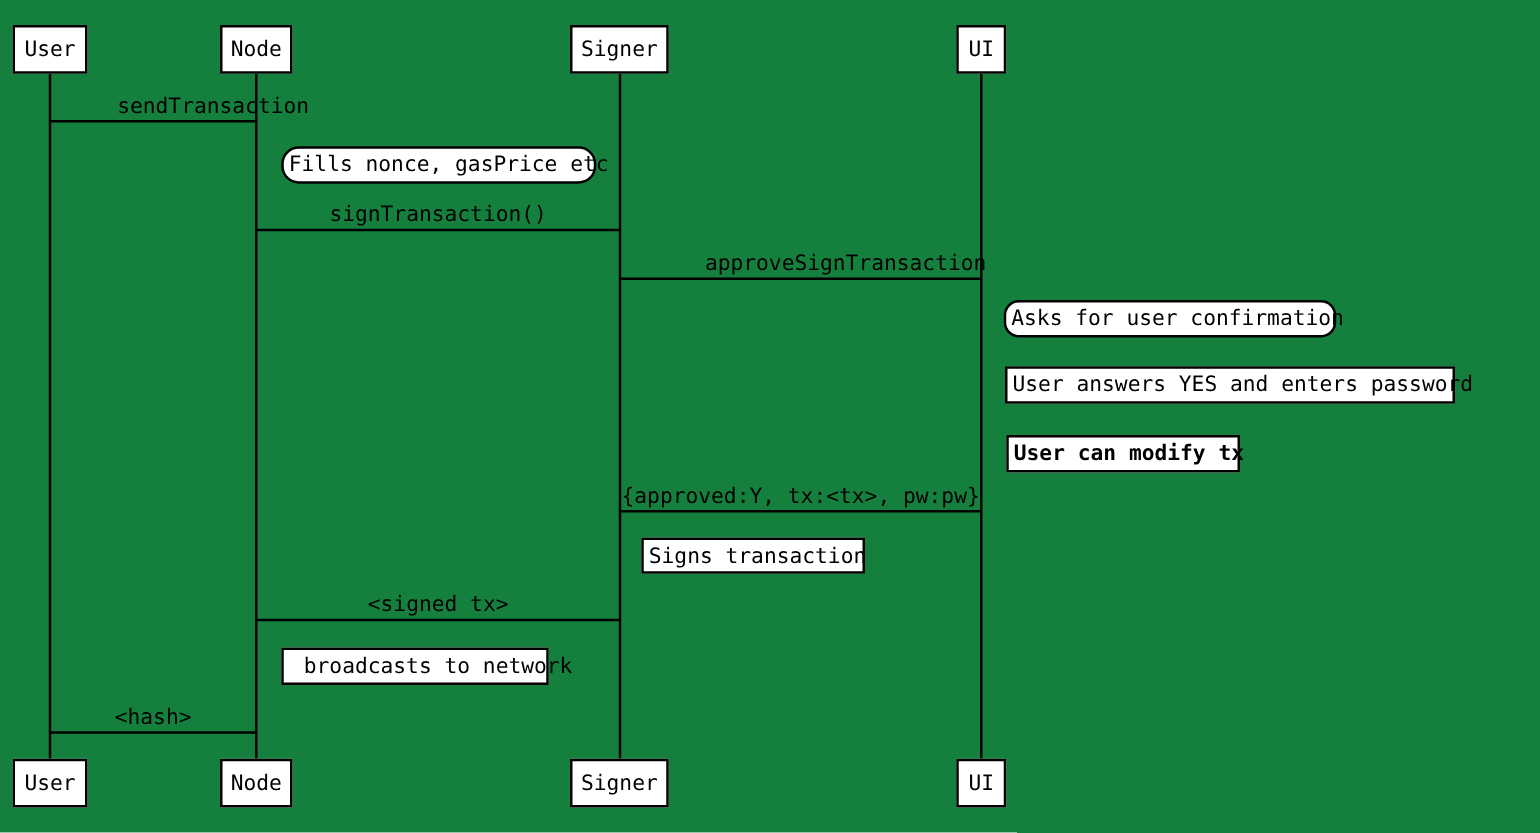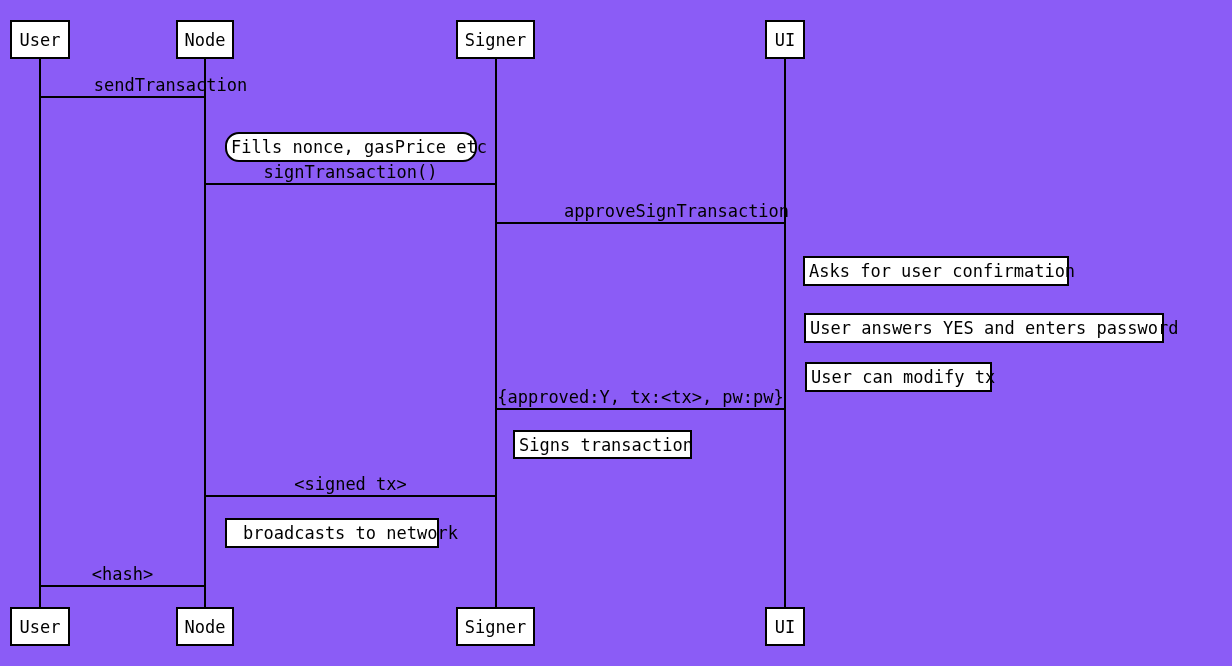--- a/index.html
+++ b/index.html
@@ -4,21 +4,21 @@
 <style>
   html, body {
     margin: 0;
     padding: 0;
     background: #ffffff;
   }
   .stage {
     position: relative;
     width: 1232px;
     height: 666px;
-    background: #8b5cf6;
+    background: #15803d;
     font-family: "DejaVu Sans Mono", "Liberation Mono", monospace;
     font-size: 17px;
     color: #000000;
     overflow: hidden;
   }
   .lifeline {
     position: absolute;
     width: 2px;
     background: #000000;
   }
@@ -78,19 +78,19 @@
     <div class="msg-line" style="left: 205px; top: 183px; width: 291px;"></div>
     <div class="msg-label" style="left: 205px; top: 162px; width: 291px;">signTransaction()</div>
     <div class="msg-line" style="left: 496px; top: 222px; width: 289px;"></div>
     <div class="msg-label" style="left: 496px; top: 201px; width: 289px; margin-left: 36px;">approveSignTransaction</div>
     <div class="msg-line" style="left: 496px; top: 408px; width: 289px;"></div>
     <div class="msg-label" style="left: 496px; top: 387px; width: 289px;">{approved:Y, tx:&lt;tx&gt;, pw:pw}</div>
     <div class="msg-line" style="left: 205px; top: 495px; width: 291px;"></div>
     <div class="msg-label" style="left: 205px; top: 474px; width: 291px;">&lt;signed tx&gt;</div>
     <div class="msg-line" style="left: 40px; top: 585px; width: 165px;"></div>
     <div class="msg-label" style="left: 40px; top: 564px; width: 165px;">&lt;hash&gt;</div>
-    <div class="note" style="left: 225px; top: 132px; width: 252px; height: 30px; border-radius: 14px;">Fills nonce, gasPrice etc</div>
-    <div class="note" style="left: 803px; top: 256px; width: 266px; height: 30px;">Asks for user confirmation</div>
-    <div class="note" style="left: 804px; top: 293px; width: 360px; height: 30px; margin-top: 20px;">User answers YES and enters password</div>
-    <div class="note" style="left: 805px; top: 362px; width: 187px; height: 30px;">User can modify tx</div>
+    <div class="note" style="left: 225px; top: 117px; width: 252px; height: 30px; border-radius: 14px;">Fills nonce, gasPrice etc</div>
+    <div class="note" style="left: 803px; top: 240px; width: 266px; height: 30px; border-radius: 12px;">Asks for user confirmation</div>
+    <div class="note" style="left: 804px; top: 293px; width: 360px; height: 30px;">User answers YES and enters password</div>
+    <div class="note" style="left: 805px; top: 348px; width: 187px; height: 30px; font-weight: bold;">User can modify tx</div>
     <div class="note" style="left: 513px; top: 430px; width: 179px; height: 29px;">Signs transaction</div>
     <div class="note" style="left: 225px; top: 518px; width: 214px; height: 30px; padding-left: 16px;">broadcasts to network</div>
   </div>
 
 </body></html>

